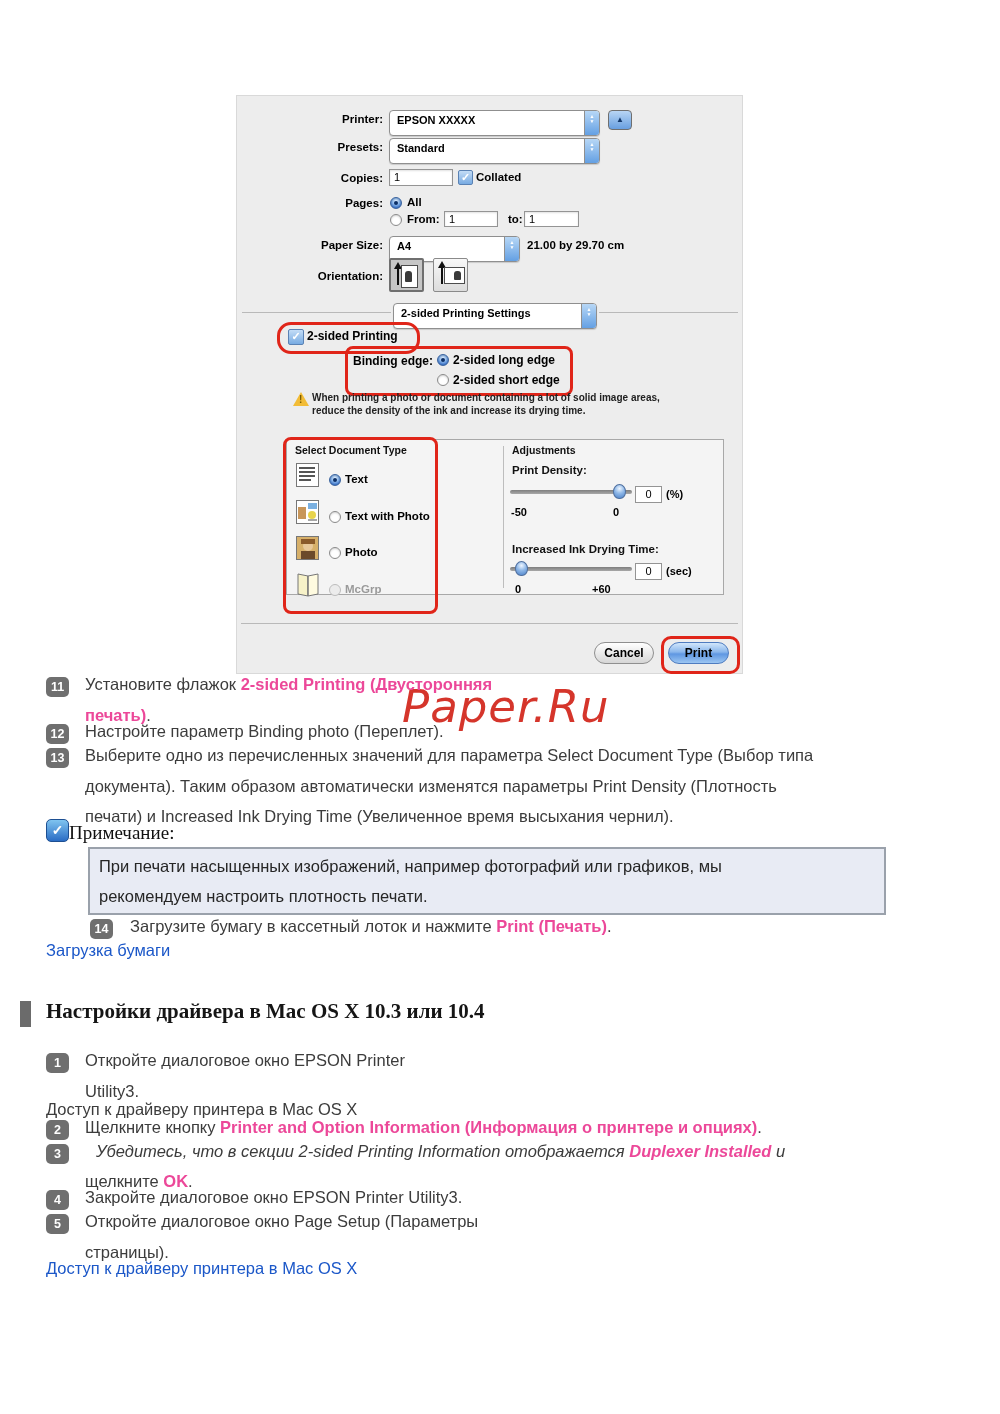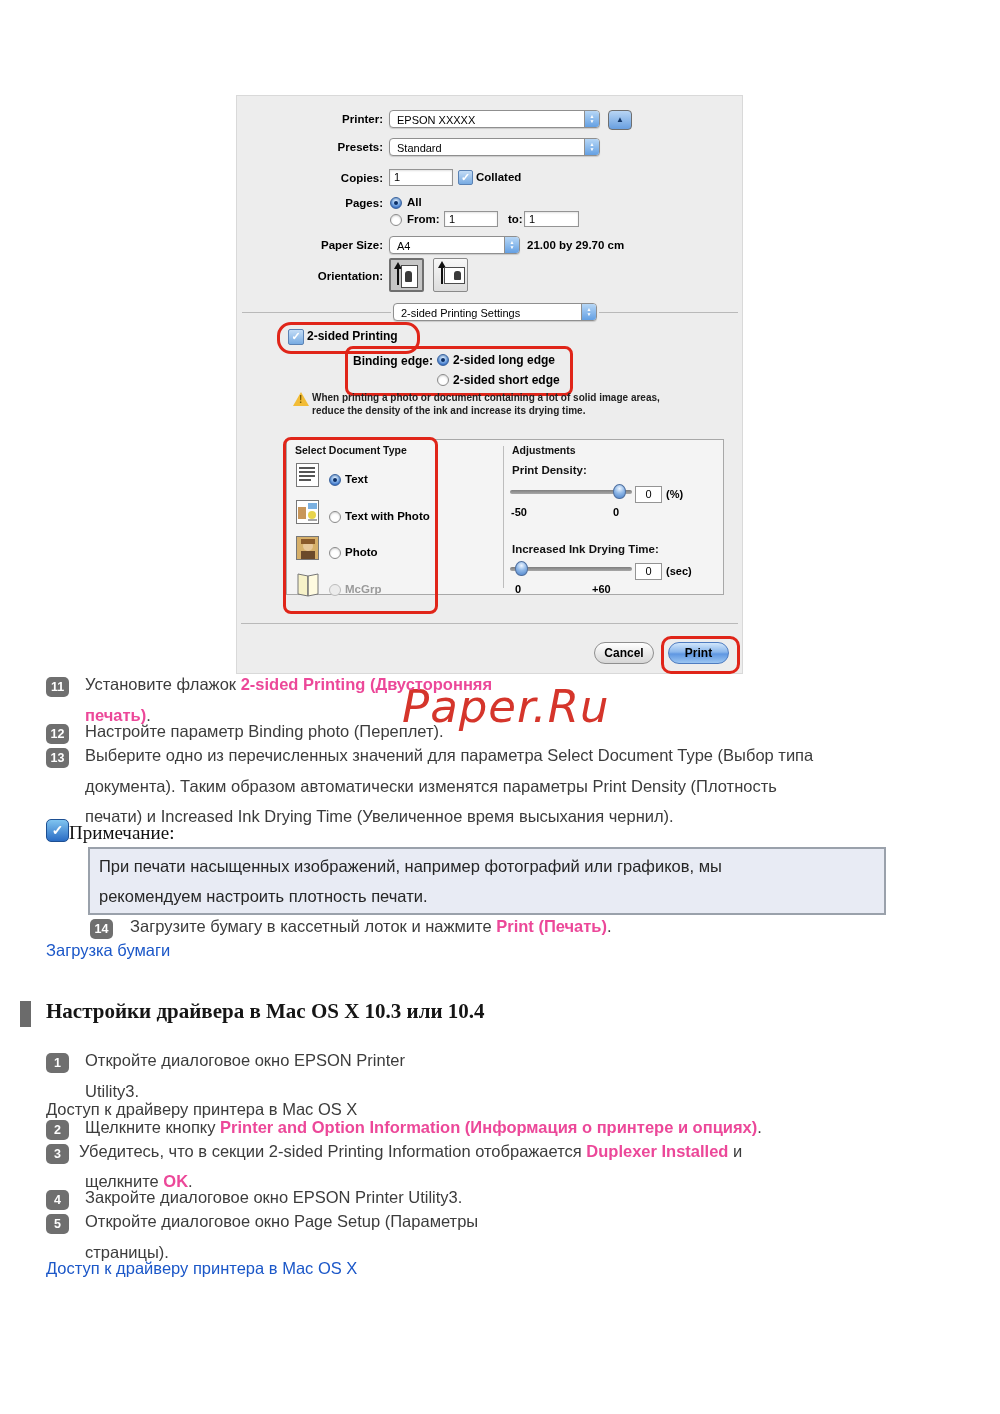--- a/index.html
+++ b/index.html
@@ -21,22 +21,22 @@
        font-weight:bold;font-size:14px;text-align:center;line-height:20px;}
   .note-box{position:absolute;left:88px;top:847px;width:794px;height:64px;
        background:#e8ebf4;border:2px solid #9aa1ab;}
   .note-box .t{position:absolute;left:9px;color:#262626;}
   
   .secbar{position:absolute;left:20px;top:1001px;width:11px;height:26px;background:#6b6b6b;}
   
   .dlg{position:absolute;left:236px;top:95px;width:505px;height:577px;background:#ededed;
        border:1px solid #d9d9d9;font-size:11.5px;color:#000;}
   .dl{position:absolute;left:0;width:146px;text-align:right;font-weight:bold;font-size:11.5px;}
-  .popup{position:absolute;height:18px;background:#fff;border:1px solid #8f8f8f;border-radius:4px;
-       font-weight:normal;font-size:11px;line-height:18px;padding-left:7px;box-sizing:border-box;
+  .popup{position:absolute;height:26px;background:#fff;border:1px solid #8f8f8f;border-radius:4px;
+       font-weight:bold;font-size:11px;line-height:18px;padding-left:7px;box-sizing:border-box;
        box-shadow:0 1px 1px rgba(0,0,0,.15);}
   .popup .st{position:absolute;right:0;top:0;bottom:0;width:15px;border-left:1px solid #8f8f8f;
        background:linear-gradient(#b7d7f6,#64a0e3);border-radius:0 3px 3px 0;color:#fff;
        font-size:5px;line-height:5px;text-align:center;padding-top:3px;box-sizing:border-box;}
   .field{position:absolute;background:#fff;border:1px solid #949494;font-size:11px;
        line-height:15px;padding-left:4px;box-sizing:border-box;box-shadow:inset 0 1px 2px rgba(0,0,0,.12);}
   .cb{position:absolute;width:13px;height:13px;border-radius:2px;border:1px solid #5a82b4;
        background:linear-gradient(#c3dcf6,#78abe2);color:#fff;font-size:11px;font-weight:bold;
        line-height:12px;text-align:center;}
   .radio{position:absolute;width:12px;height:12px;border-radius:50%;background:#fff;
@@ -256,21 +256,21 @@
   <div class="badge" style="left:46px;top:1053px;">1</div>
   <div class="t" style="left:85px;top:1051px;">Откройте диалоговое окно EPSON Printer</div>
   <div class="t" style="left:85px;top:1082px;">Utility3.</div>
 
   <div class="t" style="left:46px;top:1100px;">Доступ к драйверу принтера в Mac OS X</div>
 
   <div class="badge" style="left:46px;top:1120px;">2</div>
   <div class="t" style="left:85px;top:1118px;"><span>Щелкните кнопку </span><span class="b">Printer and Option Information (Информация о принтере и опциях)</span><span>.</span></div>
 
   <div class="badge" style="left:46px;top:1144px;">3</div>
-  <div class="t" style="left:79px;top:1142px;"><span>Убедитесь, что в секции 2-sided Printing Information отображается </span><span class="b">Duplexer Installed</span><span> и</span></div>
+  <div class="t" style="left:96px;top:1142px;font-style:italic;"><span>Убедитесь, что в секции 2-sided Printing Information отображается </span><span class="b">Duplexer Installed</span><span> и</span></div>
   <div class="t" style="left:85px;top:1172px;"><span>щелкните </span><span class="b">OK</span><span>.</span></div>
 
   <div class="badge" style="left:46px;top:1190px;">4</div>
   <div class="t" style="left:85px;top:1188px;">Закройте диалоговое окно EPSON Printer Utility3.</div>
 
   <div class="badge" style="left:46px;top:1214px;">5</div>
   <div class="t" style="left:85px;top:1212px;">Откройте диалоговое окно Page Setup (Параметры</div>
   <div class="t" style="left:85px;top:1243px;">страницы).</div>
 
   <div class="t link" style="left:46px;top:1259px;">Доступ к драйверу принтера в Mac OS X</div>

